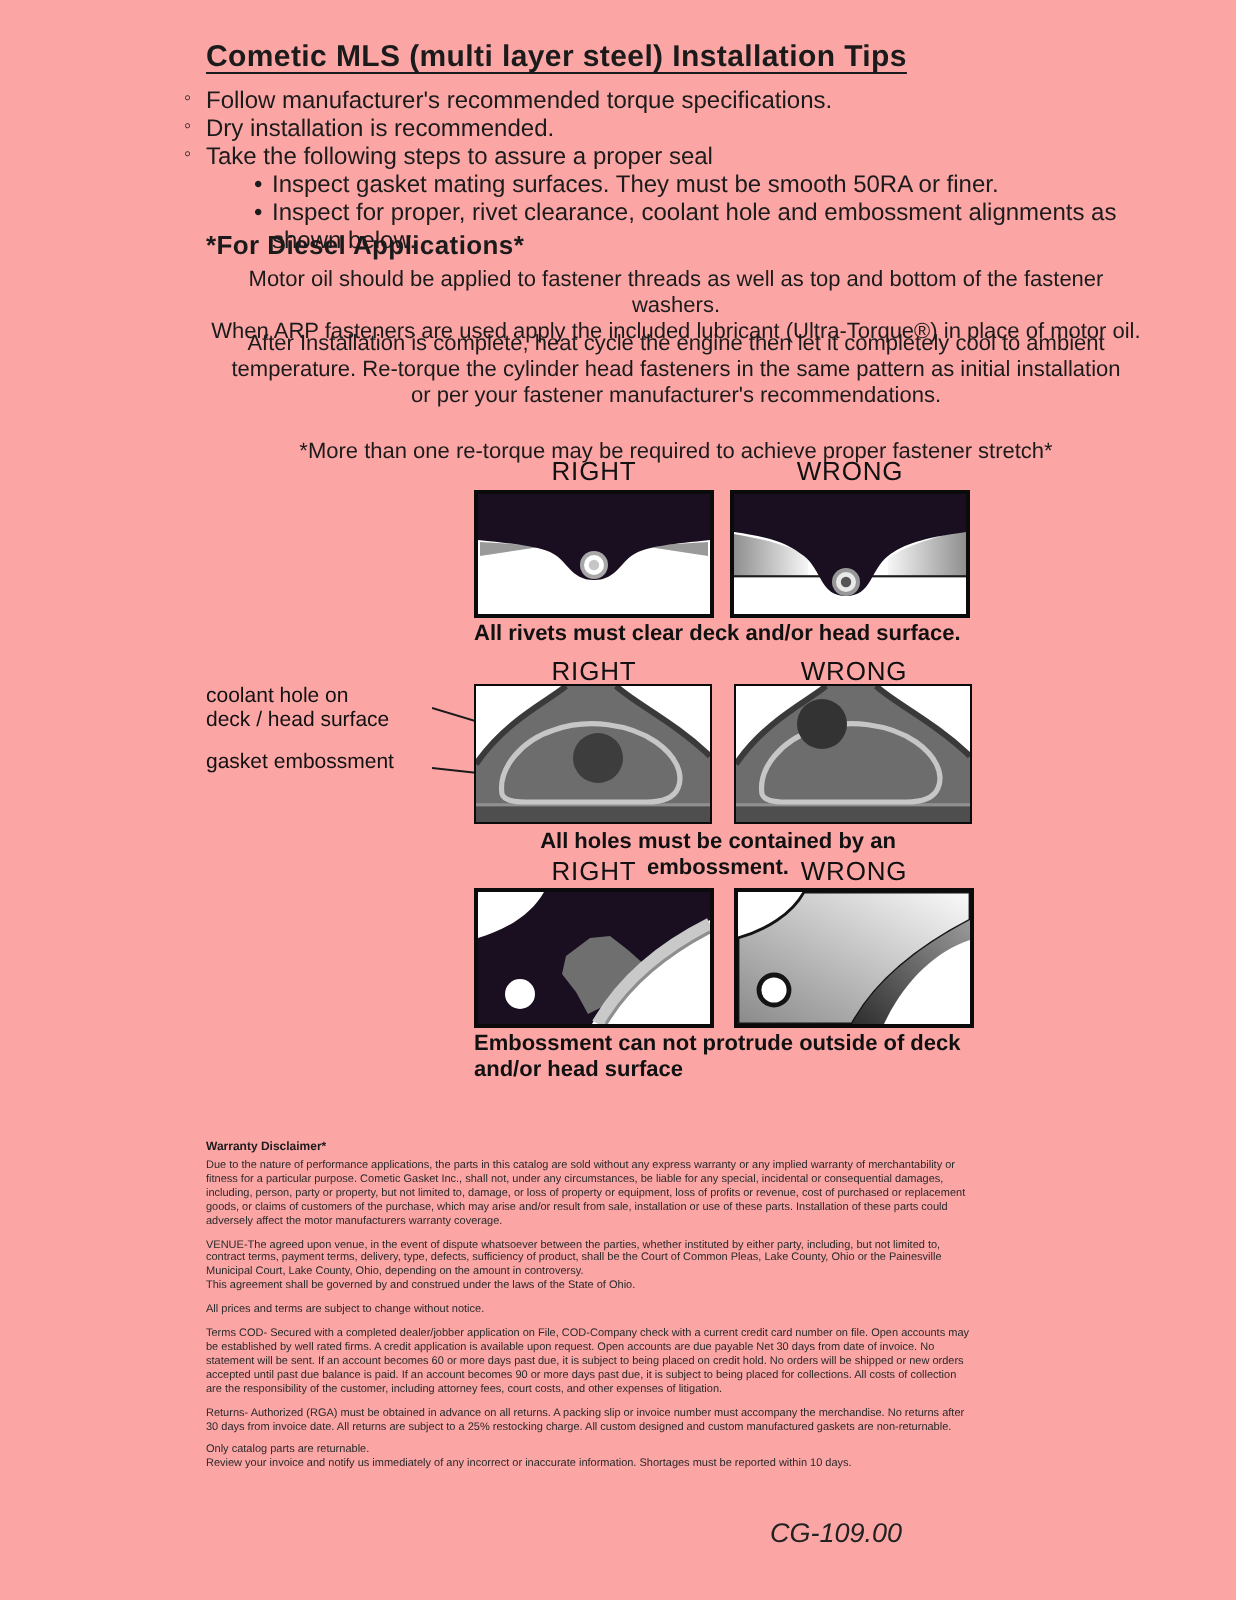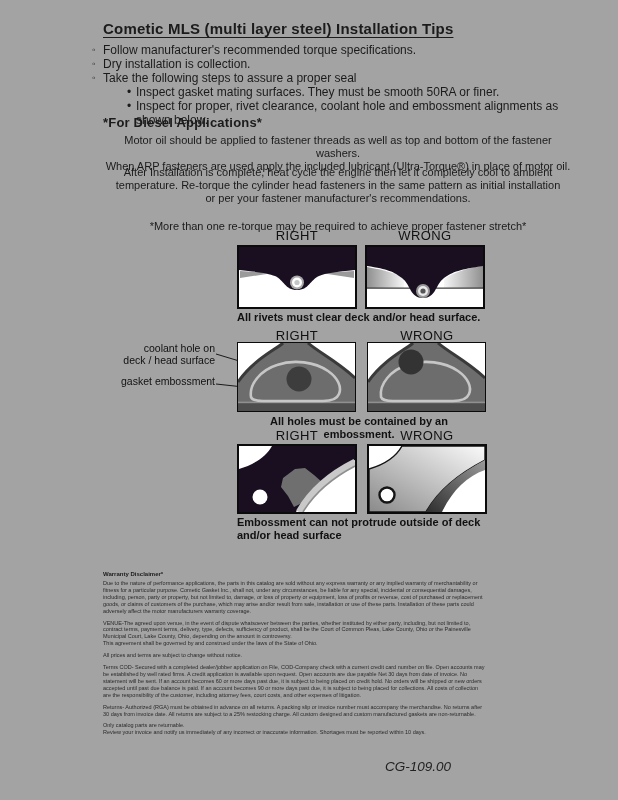--- a/index.html
+++ b/index.html
@@ -1,51 +1,51 @@
 <!DOCTYPE html>
 <html><head>
 <meta charset="utf-8">
 <style>
   html,body{margin:0;padding:0;background:#fff;}
-  .page{position:relative;width:618px;height:800px;background:#a3a3a3;overflow:hidden;
+  .page{position:relative;width:618px;height:800px;background:#fca5a5;overflow:hidden;
         font-family:"Liberation Sans",sans-serif;color:#1b1b1b;}
   .abs{position:absolute;}
   .title{left:103px;top:20px;font-size:15px;font-weight:bold;
          text-decoration:underline;text-underline-offset:3px;letter-spacing:.2px;}
   .tips{left:94px;top:43px;width:470px;list-style:none;margin:0;padding:0;
         font-size:12px;line-height:14px;}
   .tips>li{position:relative;padding-left:9px;}
   .tips>li::before{content:"\25E6";position:absolute;left:-2px;top:0;font-size:10px;}
   .subtips{list-style:none;margin:0;padding:0 0 0 24px;}
   .subtips>li{position:relative;padding-left:9px;}
   .subtips>li::before{content:"\2022";position:absolute;left:0;top:0;}
   .diesel-heading{left:103px;top:115px;font-size:13px;font-weight:bold;letter-spacing:.2px;}
   .para{width:470px;font-size:11px;line-height:13px;white-space:pre-line;margin:0;text-align:center;}
   .p0{left:103px;top:134px;}
   .p1{left:103px;top:166px;}
   .p2{left:103px;top:207px;margin-top:13px;}
   .figlabel{width:120px;text-align:center;font-size:13px;letter-spacing:.4px;color:#111;}
   .figbox{border:2px solid #0b0b0b;background:#fff;display:block;}
   .caption{font-size:11px;font-weight:bold;white-space:pre-line;line-height:12.5px;color:#111;}
-  .ann{width:112px;text-align:right;font-size:10.5px;line-height:11.5px;white-space:pre-line;color:#111;}
+  .ann{width:112px;text-align:left;font-size:10.5px;line-height:11.5px;white-space:pre-line;color:#111;}
   .disclaimer{left:103px;top:571px;width:434px;}
   .disclaimer h3{margin:0 0 3px 0;font-size:6px;font-weight:bold;}
   .disclaimer p{margin:0 0 5px 0;font-size:5.5px;line-height:6.9px;white-space:pre-line;color:#2a2a2a;}
   .footer-code{left:385px;top:759px;font-size:13.5px;color:#222;font-style:italic;}
 </style>
 </head>
 <body>
 
 <div class="page">
 
   <div class="abs title">Cometic MLS (multi layer steel) Installation Tips</div>
 
   <ul class="abs tips">
     <li><span>Follow manufacturer's recommended torque specifications.</span></li>
-    <li><span>Dry installation is collection.</span></li>
+    <li><span>Dry installation is recommended.</span></li>
     <li><span>Take the following steps to assure a proper seal</span>
       <ul class="subtips">
         <li><span>Inspect gasket mating surfaces.  They must be smooth 50RA or finer.</span></li>
         <li><span>Inspect for proper, rivet clearance, coolant hole and embossment alignments as shown below.</span></li>
       </ul>
     </li>
   </ul>
 
   <div class="abs diesel-heading">*For Diesel Applications*</div>
   <p class="abs para p0">Motor oil should be applied to fastener threads as well as top and bottom of the fastener washers.

